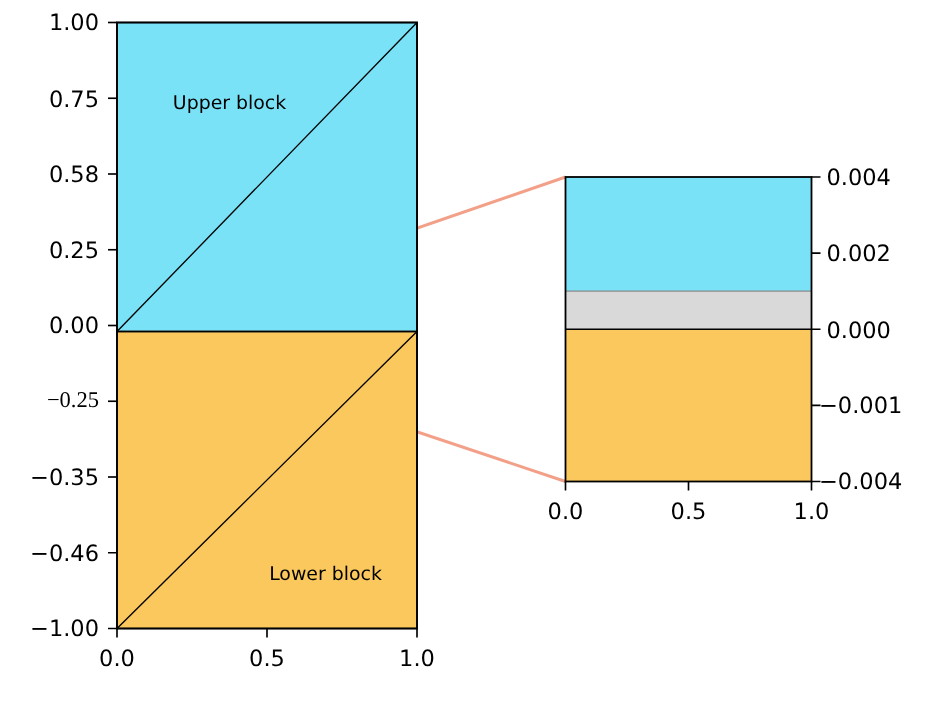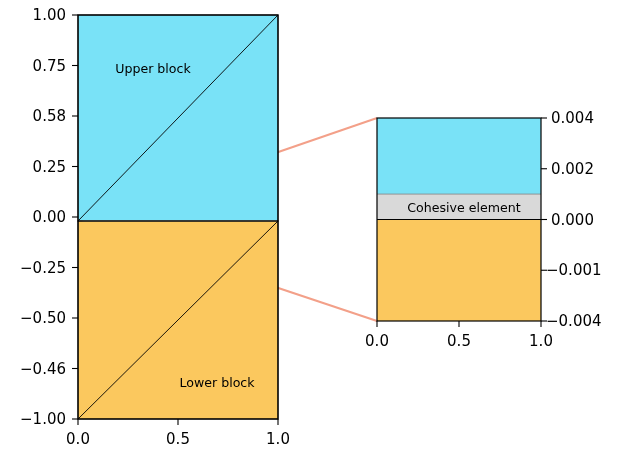--- a/index.html
+++ b/index.html
@@ -131,22 +131,22 @@
     </g>
 
   </svg>
 
   <div>
     <div class="tick-label y-main" style="left:14px; top:15px; width:52px;">1.00</div>
     <div class="tick-label y-main" style="left:14px; top:65.5px; width:52px;">0.75</div>
     <div class="tick-label y-main" style="left:14px; top:116px; width:52px;">0.58</div>
     <div class="tick-label y-main" style="left:14px; top:166.5px; width:52px;">0.25</div>
     <div class="tick-label y-main" style="left:14px; top:217px; width:52px;">0.00</div>
-    <div class="tick-label y-main" style="left:6px; top:267.5px; width:60px;">−0.25</div>
-    <div class="tick-label y-main" style="left:6px; top:318px; width:60px;">−0.50</div>
+    <div class="tick-label y-main" style="left:6px; top:267.5px; width:60px;font-family:Liberation Serif, serif;">−0.25</div>
+    <div class="tick-label y-main" style="left:6px; top:318px; width:60px;">−0.35</div>
     <div class="tick-label y-main" style="left:6px; top:368.5px; width:60px;">−0.46</div>
     <div class="tick-label y-main" style="left:6px; top:419px; width:60px;">−1.00</div>
   </div>
 
   <div>
     <div class="tick-label x-axis" style="left:78px; top:430px;">0.0</div>
     <div class="tick-label x-axis" style="left:178px; top:430px;">0.5</div>
     <div class="tick-label x-axis" style="left:278px; top:430px;">1.0</div>
   </div>
 
@@ -160,15 +160,14 @@
     <div class="tick-label y-inset" style="left:546px; top:270.25px;">−0.001</div>
     <div class="tick-label y-inset" style="left:546px; top:321px;">−0.004</div>
   </div>
 
   <div>
     <div class="tick-label x-axis" style="left:377px; top:332px;">0.0</div>
     <div class="tick-label x-axis" style="left:459px; top:332px;">0.5</div>
     <div class="tick-label x-axis" style="left:541px; top:332px;">1.0</div>
   </div>
 
-  <div class="block-label" style="left:464px; top:207px;">Cohesive element</div>
 
 </div>
 
 </body></html>

